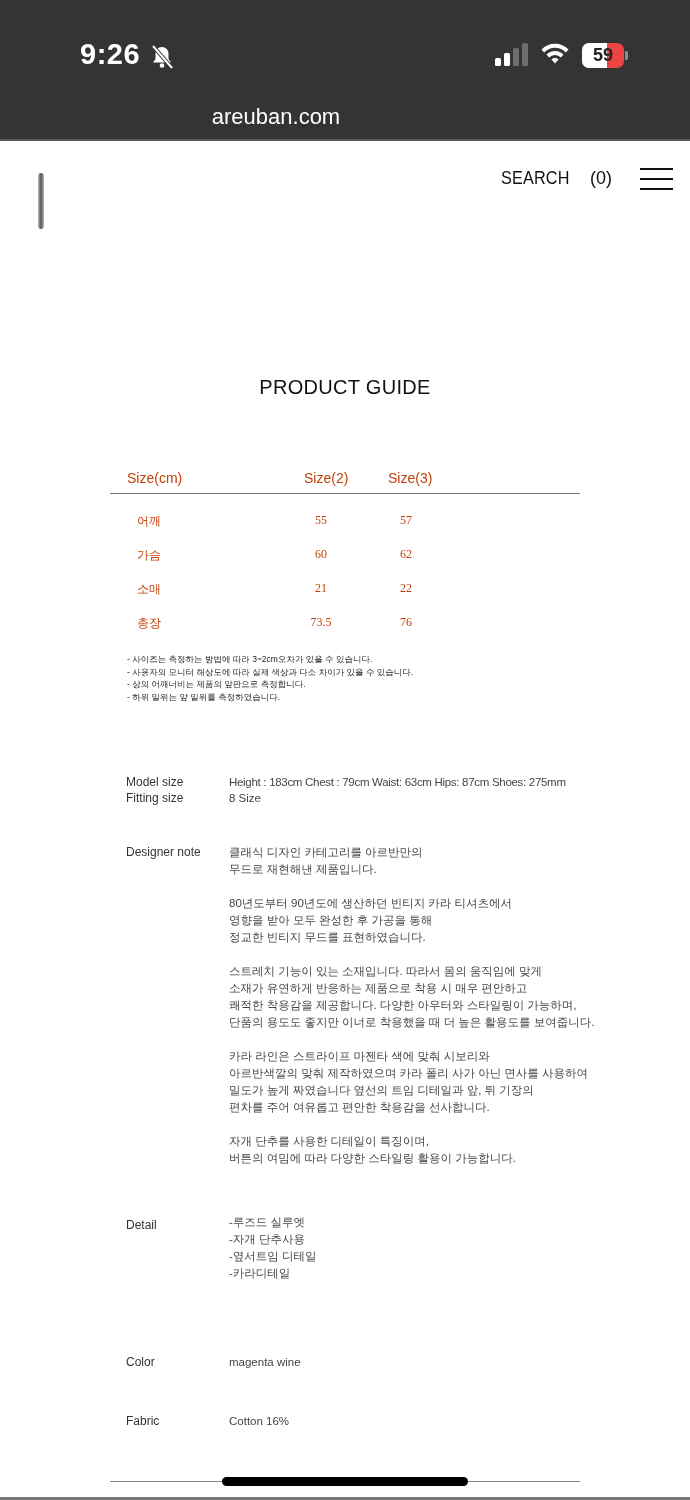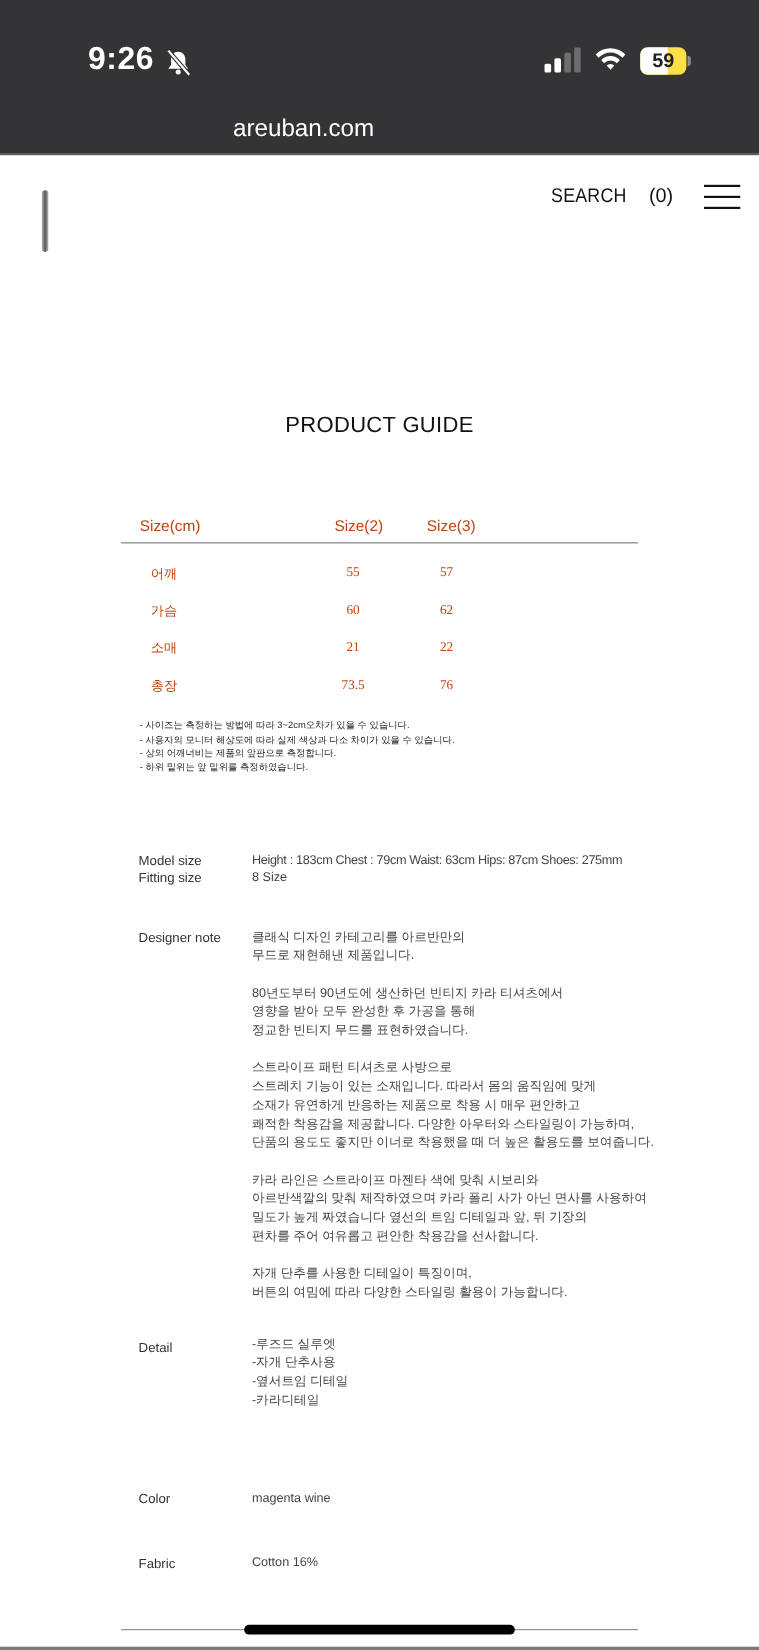--- a/index.html
+++ b/index.html
@@ -6,21 +6,21 @@
   html, body { width: 690px; height: 1500px; overflow: hidden; background: #ffffff; }
   body { font-family: "Liberation Sans", "DejaVu Sans", sans-serif; color: #222; position: relative; }
 
   
   .topbar { position: absolute; left: 0; top: 0; width: 690px; height: 141px; background: #343436; }
   .status-time { position: absolute; left: 80px; top: 38px; font-size: 29px; color: #fff; font-weight: 600; letter-spacing: 0.5px; }
   .bell { position: absolute; left: 149px; top: 44px; width: 26px; height: 26px; }
   .signal { position: absolute; left: 494px; top: 43px; width: 34px; height: 24px; }
   .wifi { position: absolute; left: 540px; top: 42px; width: 30px; height: 24px; }
   .battery { position: absolute; left: 582px; top: 43px; width: 46px; height: 25px; }
-  .battery-body { position: absolute; left: 0; top: 0; width: 42px; height: 25px; border-radius: 7px; background: #fde047; overflow: hidden; padding-left: 12px; }
+  .battery-body { position: absolute; left: 0; top: 0; width: 42px; height: 25px; border-radius: 7px; background: #ef4444; overflow: hidden; padding-left: 12px; }
   .battery-fill { position: absolute; left: 0; top: 0; width: 25px; height: 25px; background: #ffffff; }
   .battery-text { position: absolute; left: 0; top: 0; width: 42px; height: 25px; line-height: 25px; text-align: center; font-size: 18px; font-weight: 700; color: #222; }
   .battery-nub { position: absolute; left: 43px; top: 8px; width: 3px; height: 9px; border-radius: 0 2px 2px 0; background: #8e8e90; }
   .url { position: absolute; left: 0; top: 104px; width: 552px; text-align: center; font-size: 22px; color: #fff; }
   .topbar-border { position: absolute; left: 0; top: 139px; width: 690px; height: 2px; background: #5a5a5c; }
 
   
   .logo { position: absolute; left: 38px; top: 173px; width: 6px; height: 56px; border-radius: 3px; background: linear-gradient(90deg, #bbb, #555 50%, #bbb); }
   .nav-search { position: absolute; left: 501px; top: 168px; font-size: 18px; color: #111; letter-spacing: 0.2px; transform: scaleX(0.9); transform-origin: left; }
   .nav-cart { position: absolute; left: 590px; top: 168px; font-size: 18px; color: #111; }
@@ -142,21 +142,20 @@
   <div class="para">
     <div>클래식 디자인 카테고리를 아르반만의</div>
     <div>무드로 재현해낸 제품입니다.</div>
   </div>
   <div class="para">
     <div>80년도부터 90년도에 생산하던 빈티지 카라  티셔츠에서</div>
     <div>영향을 받아 모두 완성한 후 가공을 통해</div>
     <div>정교한 빈티지 무드를 표현하였습니다.</div>
   </div>
   <div class="para">
-    <div>스트라이프 패턴 티셔츠로 사방으로</div>
     <div>스트레치 기능이 있는 소재입니다. 따라서 몸의 움직임에 맞게</div>
     <div>소재가 유연하게 반응하는 제품으로 착용 시 매우 편안하고</div>
     <div>쾌적한 착용감을 제공합니다. 다양한 아우터와 스타일링이 가능하며,</div>
     <div>단품의 용도도 좋지만 이너로 착용했을 때 더 높은 활용도를 보여줍니다.</div>
   </div>
   <div class="para">
     <div>카라 라인은  스트라이프 마젠타 색에 맞춰 시보리와</div>
     <div>아르반색깔의 맞춰 제작하였으며 카라 폴리 사가 아닌 면사를 사용하여</div>
     <div>밀도가 높게 짜였습니다 옆선의 트임 디테일과 앞, 뒤 기장의</div>
     <div>편차를 주어 여유롭고 편안한 착용감을 선사합니다.</div>

